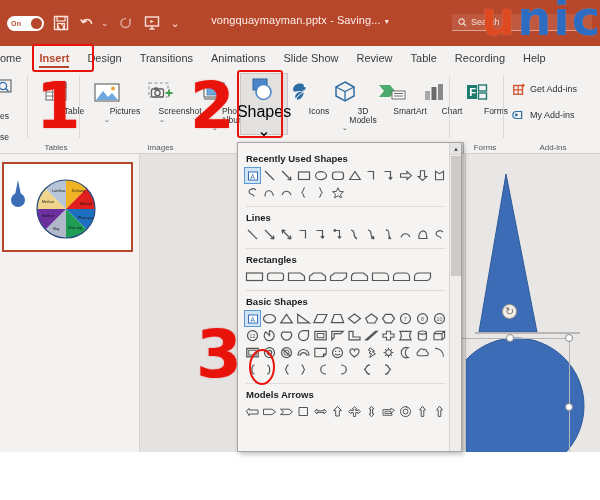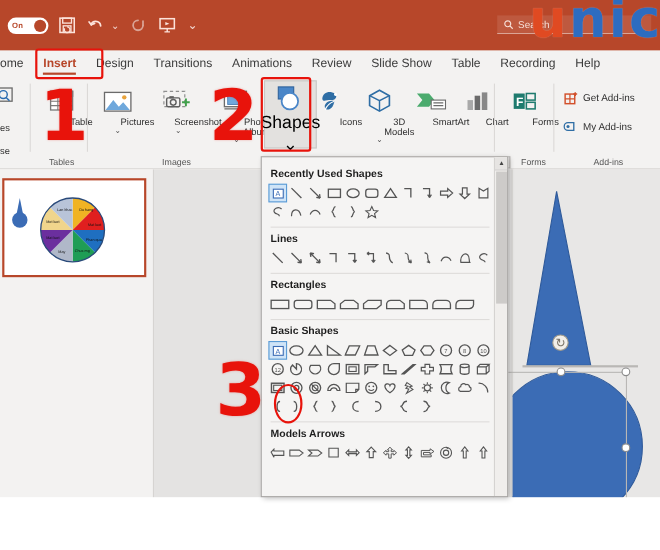--- a/index.html
+++ b/index.html
@@ -230,40 +230,43 @@
         <svg width="18" height="18" viewBox="0 0 18 18">
           <rect x="2.5" y="3" width="13" height="9" fill="none" stroke="#ffe9e2" stroke-width="1.4"></rect>
           <path d="M7.3 6 L11 7.5 L7.3 9 Z" fill="#ffe9e2"></path>
           <path d="M9 12 L9 15 M6.5 15 L11.5 15" stroke="#ffe9e2" stroke-width="1.3"></path>
         </svg>
       </div>
 
       <span class="chevdown" style="font-size:11px;margin-left:2px;">⌄</span>
     </div>
 
+    <div class="doctitle">
+      <span>vongquaymayman.pptx  -  Saving...</span><span class="caret">▾</span>
+    </div>
 
     <div class="searchbox">
       <svg width="9" height="9" viewBox="0 0 10 10">
         <circle cx="4" cy="4" r="3" fill="none" stroke="#f6ded7" stroke-width="1.2"></circle>
         <path d="M6.2 6.2 L9 9" stroke="#f6ded7" stroke-width="1.2"></path>
       </svg>
       <span class="stxt">Search</span>
     </div>
 
     <div class="unica"><span class="u1">u</span><span>nica</span></div>
   </div>
 
   <div class="tabstrip">
     <div class="tab first">ome</div>
     <div class="tab active">Insert</div>
     <div class="tab">Design</div>
     <div class="tab">Transitions</div>
     <div class="tab">Animations</div>
+    <div class="tab">Slide Show</div>
     <div class="tab">Review</div>
-    <div class="tab">Slide Show</div>
     <div class="tab">Table</div>
     <div class="tab">Recording</div>
     <div class="tab">Help</div>
   </div>
 
   <div class="ribbon">
 
     <div class="grp" style="left:0;width:30px;">
       <div style="position:absolute;left:-4px;top:8px;">
         <svg width="20" height="20" viewBox="0 0 20 20">

